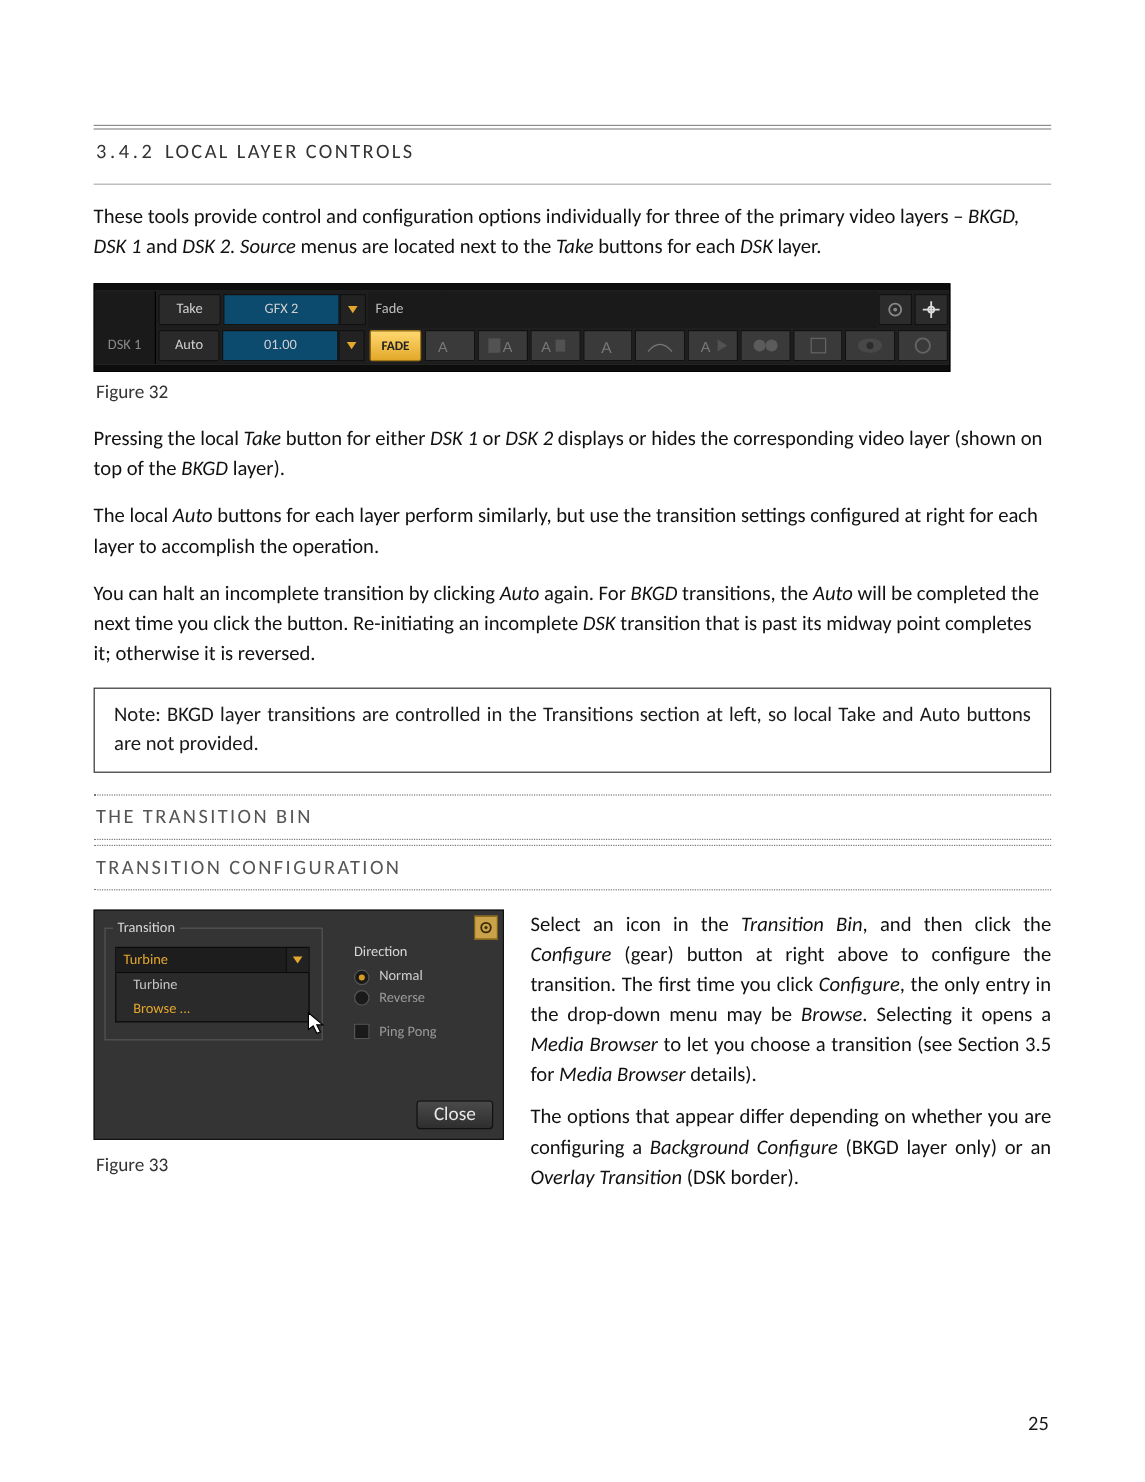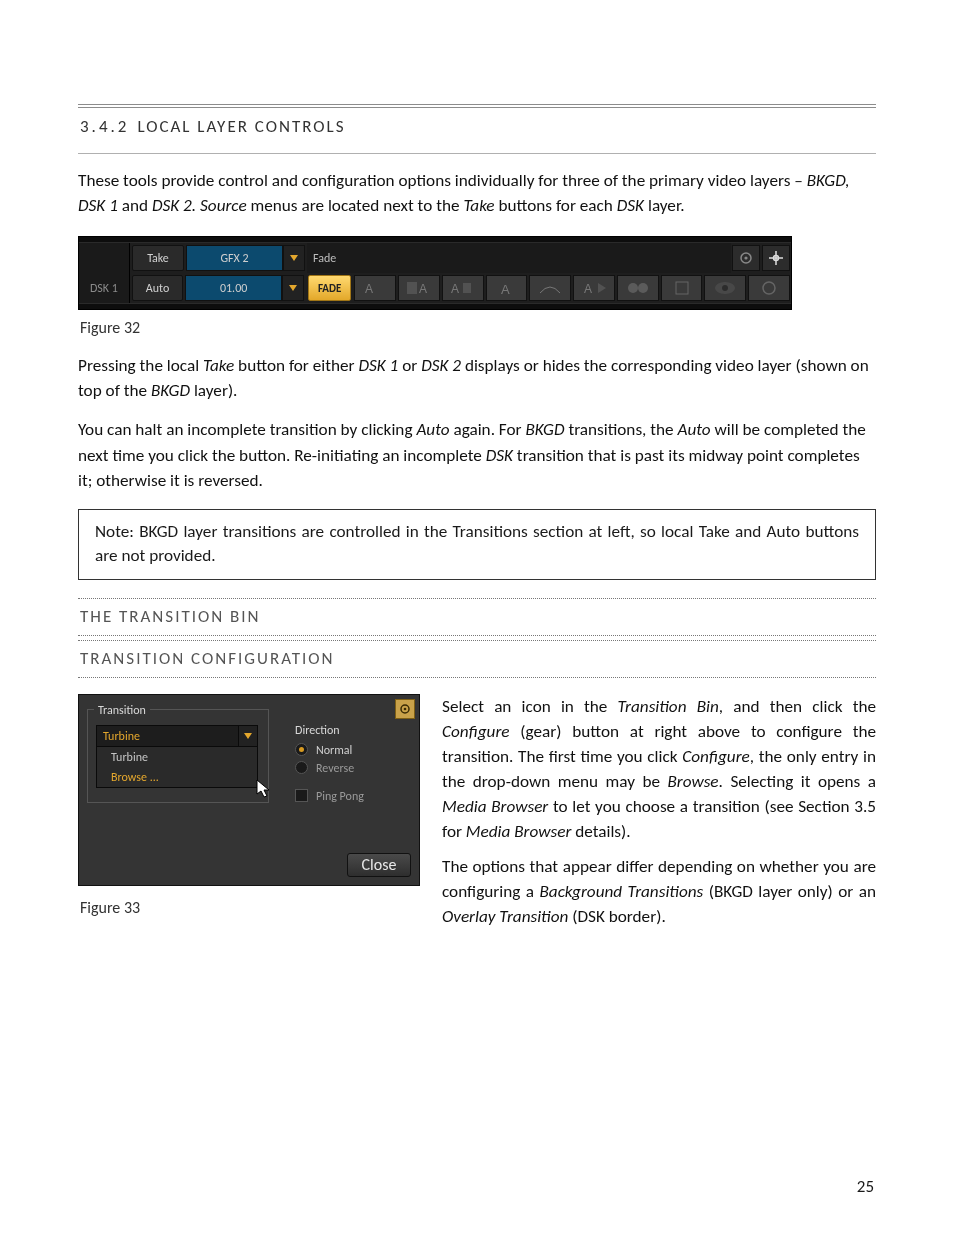--- a/index.html
+++ b/index.html
@@ -262,21 +262,21 @@
     left: 216px;
     top: 28px;
     color: #b8b8b8;
     font-size: 12px;
   }
   .panel33 .dir-title { color: #d8d8d8; margin-bottom: 6px; }
   .panel33 .radio-row, .panel33 .check-row {
     display:flex;align-items:center;gap:8px;margin:4px 0;
     color: #9a9a9a;
   }
-  .panel33 .radio-row.on { color: #cfcfcf; }
+  .panel33 .radio-row.on { color: #cfcfcf; align-items: flex-end; }
   .panel33 .rdot {
     width: 11px;height:11px;border-radius:50%;
     background:#1a1a1a;border:1px solid #555;
     display:flex;align-items:center;justify-content:center;
   }
   .panel33 .rdot.on::after{
     content:"";width:5px;height:5px;border-radius:50%;background:#d79a21;
   }
   .panel33 .cbox{
     width:11px;height:11px;background:#1a1a1a;border:1px solid #555;
@@ -405,20 +405,23 @@
         </div>
     </div>
     <div class="botedge"></div>
   </div>
   <div class="caption">Figure 32</div>
 
   <p class="body">
     <span>Pressing the local </span><span class="it">Take</span><span> button for either </span><span class="it">DSK 1</span><span> or </span><span class="it">DSK 2</span><span> displays or hides the corresponding video layer (shown on top of the </span><span class="it">BKGD</span><span> layer).</span>
   </p>
 
+  <p class="body">
+    <span>The local </span><span class="it">Auto</span><span> buttons for each layer perform similarly, but use the transition settings configured at right for each layer to accomplish the operation.</span>
+  </p>
 
   <p class="body">
     <span>You can halt an incomplete transition by clicking </span><span class="it">Auto</span><span> again. For </span><span class="it">BKGD</span><span> transitions, the </span><span class="it">Auto</span><span> will be completed the next time you click the button. Re-initiating an incomplete </span><span class="it">DSK</span><span> transition that is past its midway point completes it; otherwise it is reversed.</span>
   </p>
 
   <div class="note-box">Note: BKGD layer transitions are controlled in the Transitions section at left, so local Take and Auto buttons are not provided.</div>
 
   <div class="dotted-heading">THE TRANSITION BIN</div>
 
 
@@ -469,19 +472,19 @@
         <div class="close-btn">Close</div>
       </div>
       <div class="caption" style="margin-top:12px">Figure 33</div>
     </div>
 
     <div class="right-col" style="flex:1">
       <p class="body justify">
         <span>Select an icon in the </span><span class="it">Transition Bin</span><span>, and then click the </span><span class="it">Configure</span><span> (gear) button at right above to configure the transition.  The first time you click </span><span class="it">Configure</span><span>, the only entry in the drop-down menu may be </span><span class="it">Browse</span><span>.  Selecting it opens a </span><span class="it">Media Browser</span><span> to let you choose a transition (see Section 3.5 for </span><span class="it">Media Browser</span><span> details).</span>
       </p>
       <p class="body justify">
-        <span>The options that appear differ depending on whether you are configuring a </span><span class="it">Background Transitions</span><span> (BKGD layer only) or an </span><span class="it">Overlay Transition</span><span> (DSK border).</span>
+        <span>The options that appear differ depending on whether you are configuring a </span><span class="it">Background Configure</span><span> (BKGD layer only) or an </span><span class="it">Overlay Transition</span><span> (DSK border).</span>
       </p>
     </div>
   </div>
 
   <div class="page-num">25</div>
 </div>
 
 </body></html>

